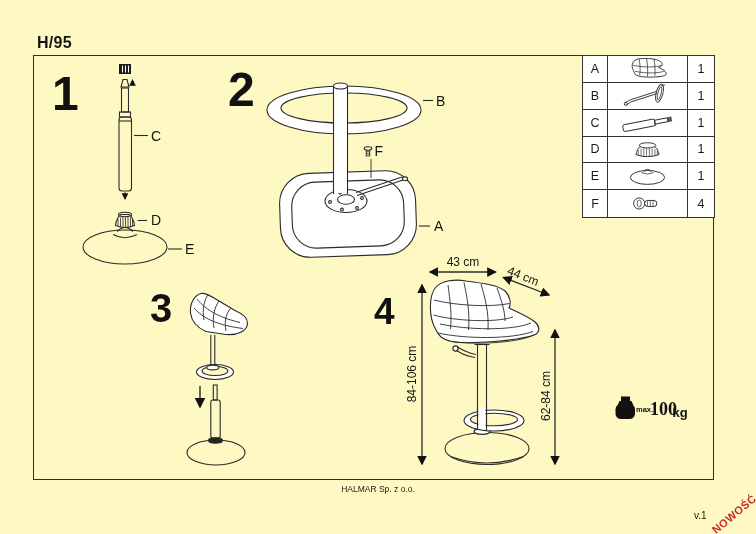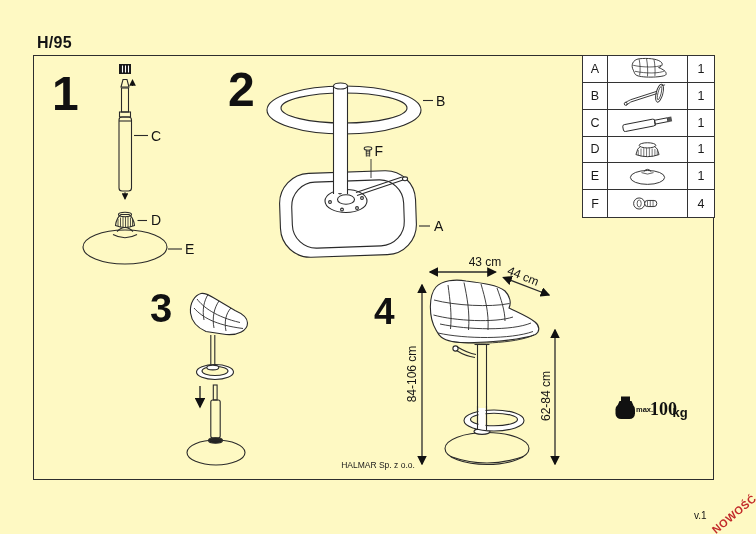--- a/index.html
+++ b/index.html
@@ -16,21 +16,21 @@
   .main-border{position:absolute;left:33px;top:55px;width:679px;height:423px;border:1.5px solid #2e2e2e;}
   
   .ptable{position:absolute;left:582px;top:55px;width:131px;height:161px;border:1px solid #333;background:#fff;display:grid;grid-template-rows:repeat(6,1fr);}
   .prow{display:grid;grid-template-columns:25px 1fr 26px;border-bottom:1px solid #333;}
   .prow:last-child{border-bottom:none;}
   .pcell{display:flex;align-items:center;justify-content:center;font-size:12.5px;border-right:1px solid #333;}
   .pcell:last-child{border-right:none;}
   .picon{padding:0;}
   svg{display:block;}
   .art{position:absolute;left:0;top:0;pointer-events:none;}
-  .footer{position:absolute;left:0;top:460px;width:756px;text-align:center;font-size:8.5px;line-height:10.5px;color:#1a1a1a;}
+  .footer{position:absolute;left:0;top:484px;width:756px;text-align:center;font-size:8.5px;line-height:10.5px;color:#1a1a1a;}
   .weight-txt{position:absolute;font-weight:bold;color:#111;}
   .badge{position:absolute;left:734px;top:514px;transform:translate(-50%,-50%) rotate(-40deg);
     font-size:11px;font-weight:bold;color:#c22a2a;letter-spacing:.5px;}
   .version{font-size:10px;}
 </style>
 </head>
 <body>
 
 <div class="page">
 
@@ -171,21 +171,21 @@
   <div class="lbl stepnum" style="left:150px;top:288px;font-size:40px;">3</div>
   <div class="lbl stepnum" style="left:374px;top:293px;font-size:37px;">4</div>
 
   <div class="lbl partlbl" style="left:151px;top:128px;">C</div>
   <div class="lbl partlbl" style="left:151px;top:212px;">D</div>
   <div class="lbl partlbl" style="left:185px;top:241px;">E</div>
   <div class="lbl partlbl" style="left:436px;top:93px;">B</div>
   <div class="lbl partlbl" style="left:374.5px;top:143px;">F</div>
   <div class="lbl partlbl" style="left:434px;top:218px;">A</div>
 
-  <div class="lbl dim" style="left:462px;top:255px;width:46px;text-align:center;">43 cm</div>
+  <div class="lbl dim" style="left:440px;top:255px;width:46px;text-align:center;">43 cm</div>
   <div class="lbl dim" style="left:508px;top:263px;transform:rotate(22deg);transform-origin:left center;">44 cm</div>
   <div class="lbl dim rot" style="left:412px;top:374px;">84-106 cm</div>
   <div class="lbl dim rot" style="left:546px;top:396px;">62-84 cm</div>
 
   <div class="ptable">
     <div class="prow">
       <div class="pcell">A</div>
       <div class="pcell picon">
         <svg width="79" height="25" viewBox="0 0 80 27" fill="none" stroke="#2a2a2a" stroke-width="1">
           <path fill="#fff" d="M25,16 C21.5,10 24,4 31,3 C40,2 50,3 54,6 C57,8 56.5,11 52,12.5 C57,14.5 61,17 60,20 C59,23 35,24 28.5,21 C26,20 26,18 25,16 Z"></path>

